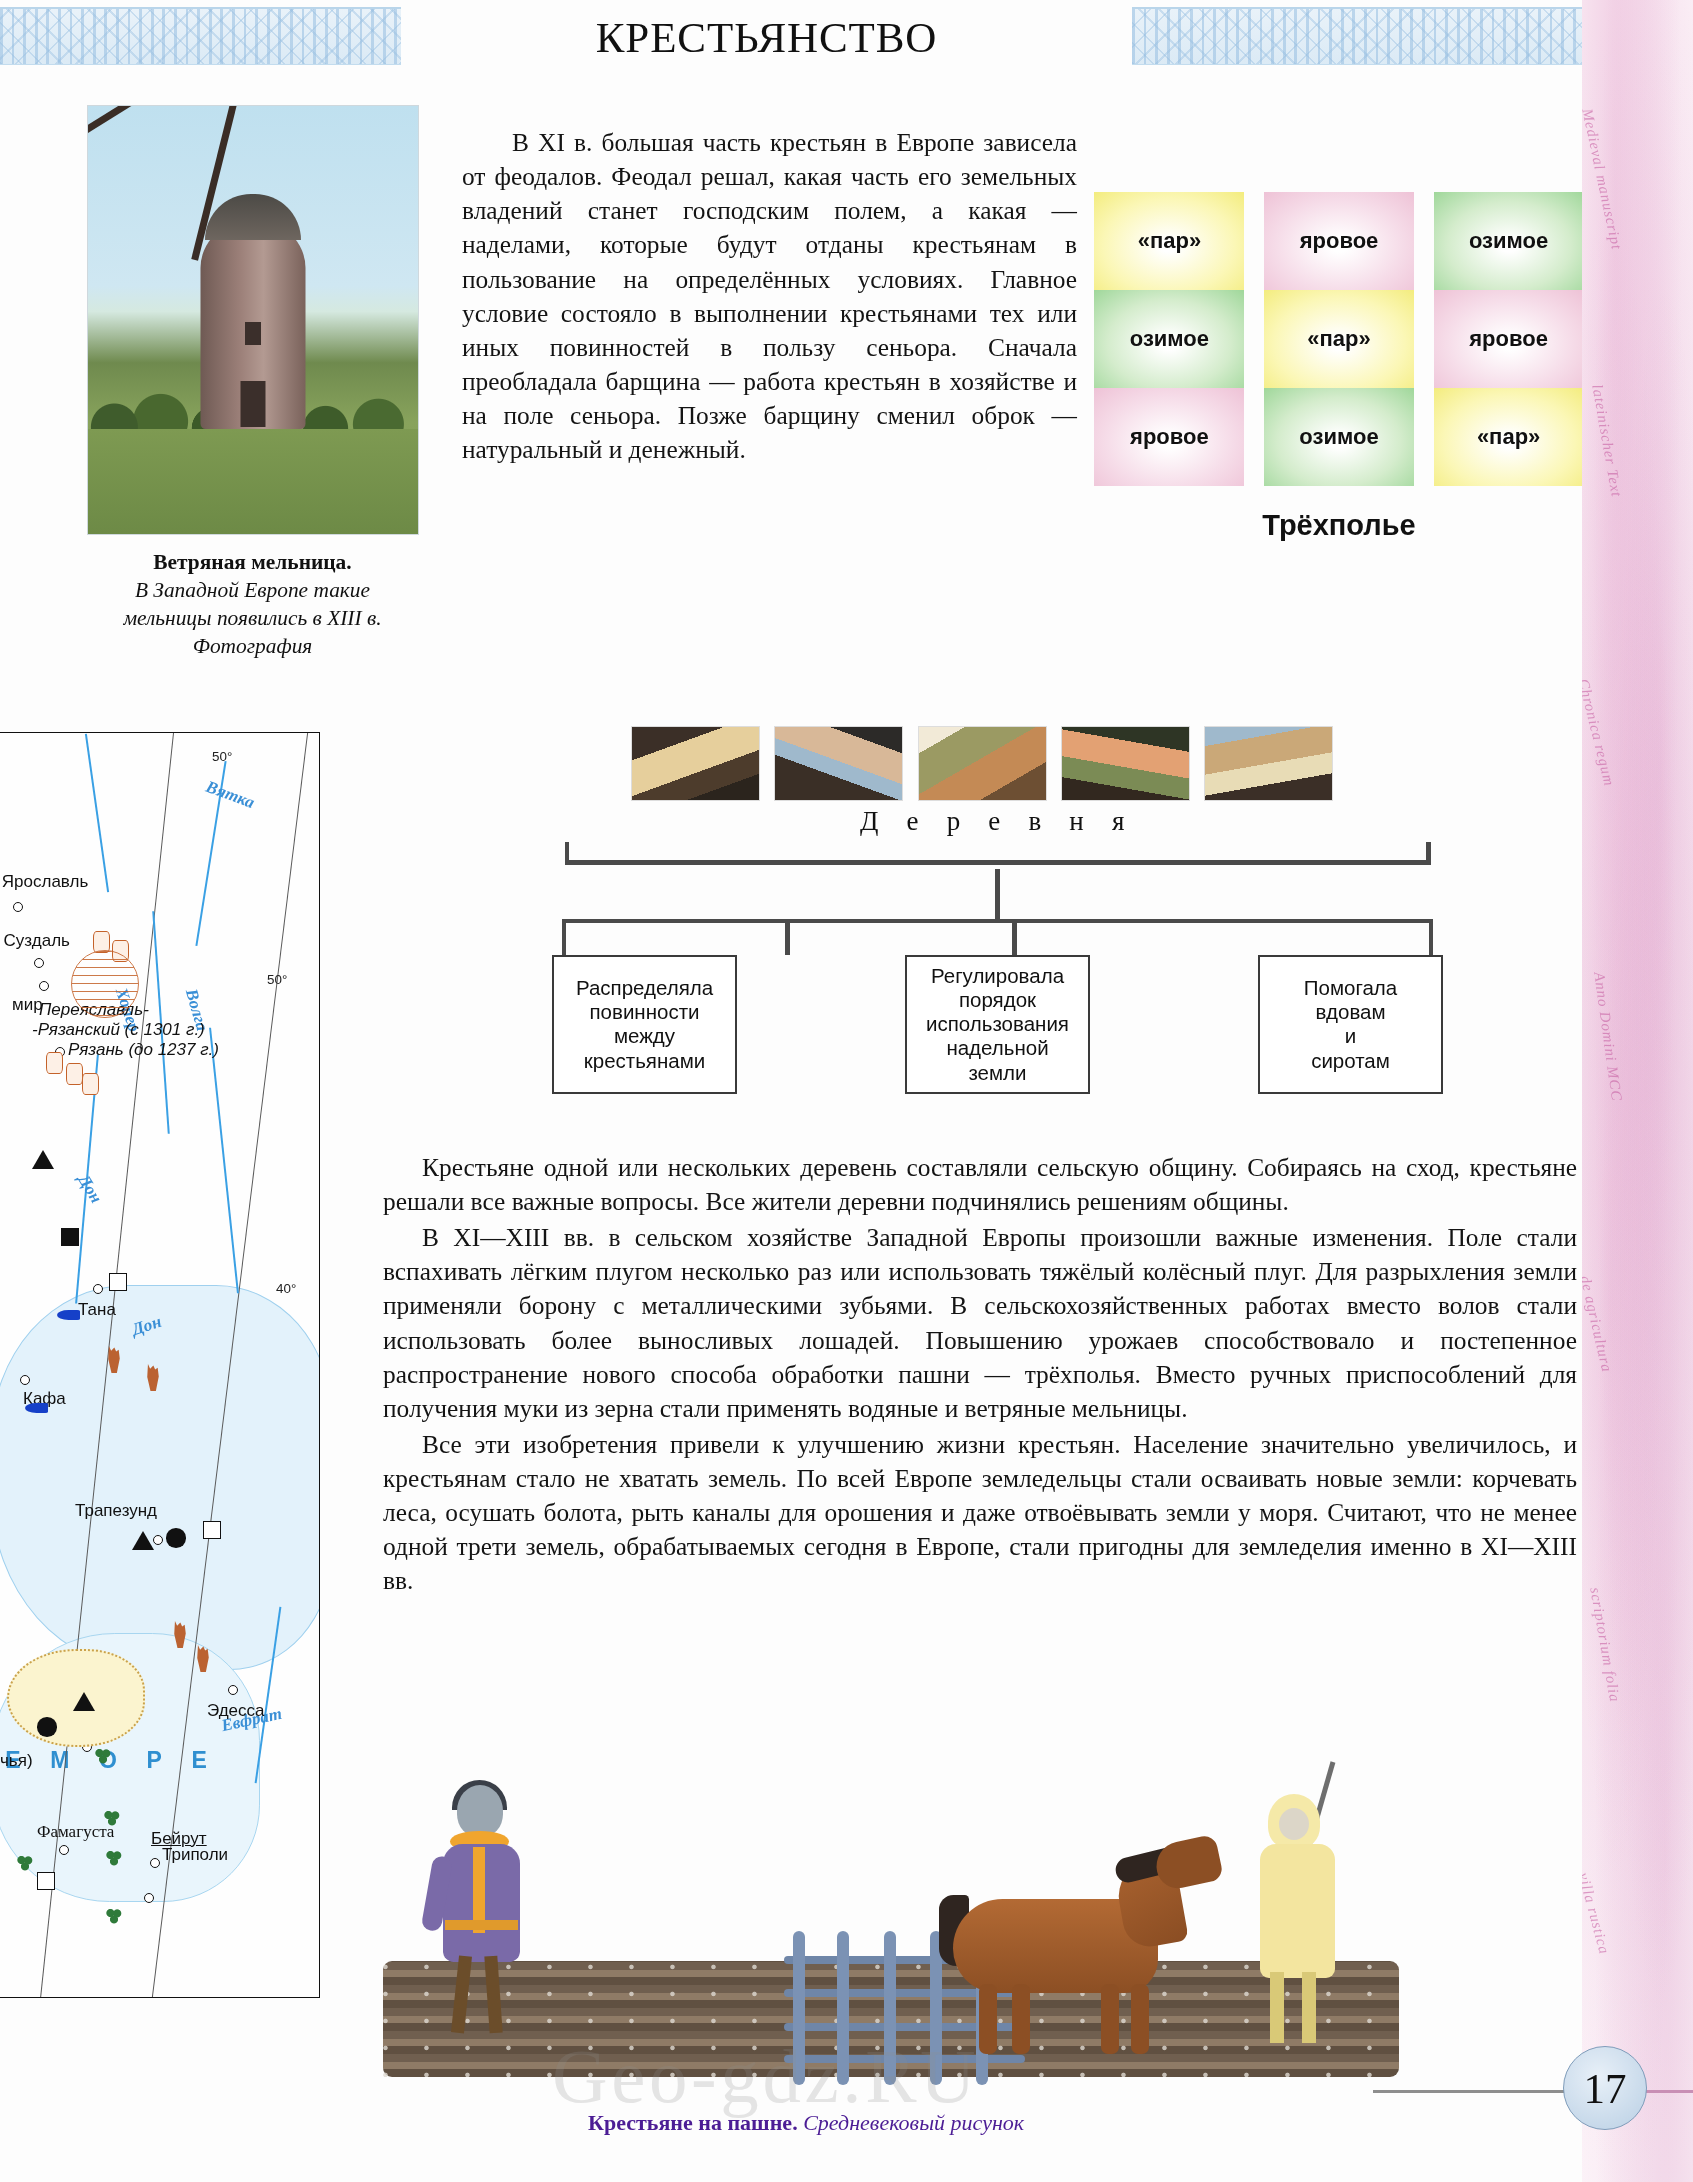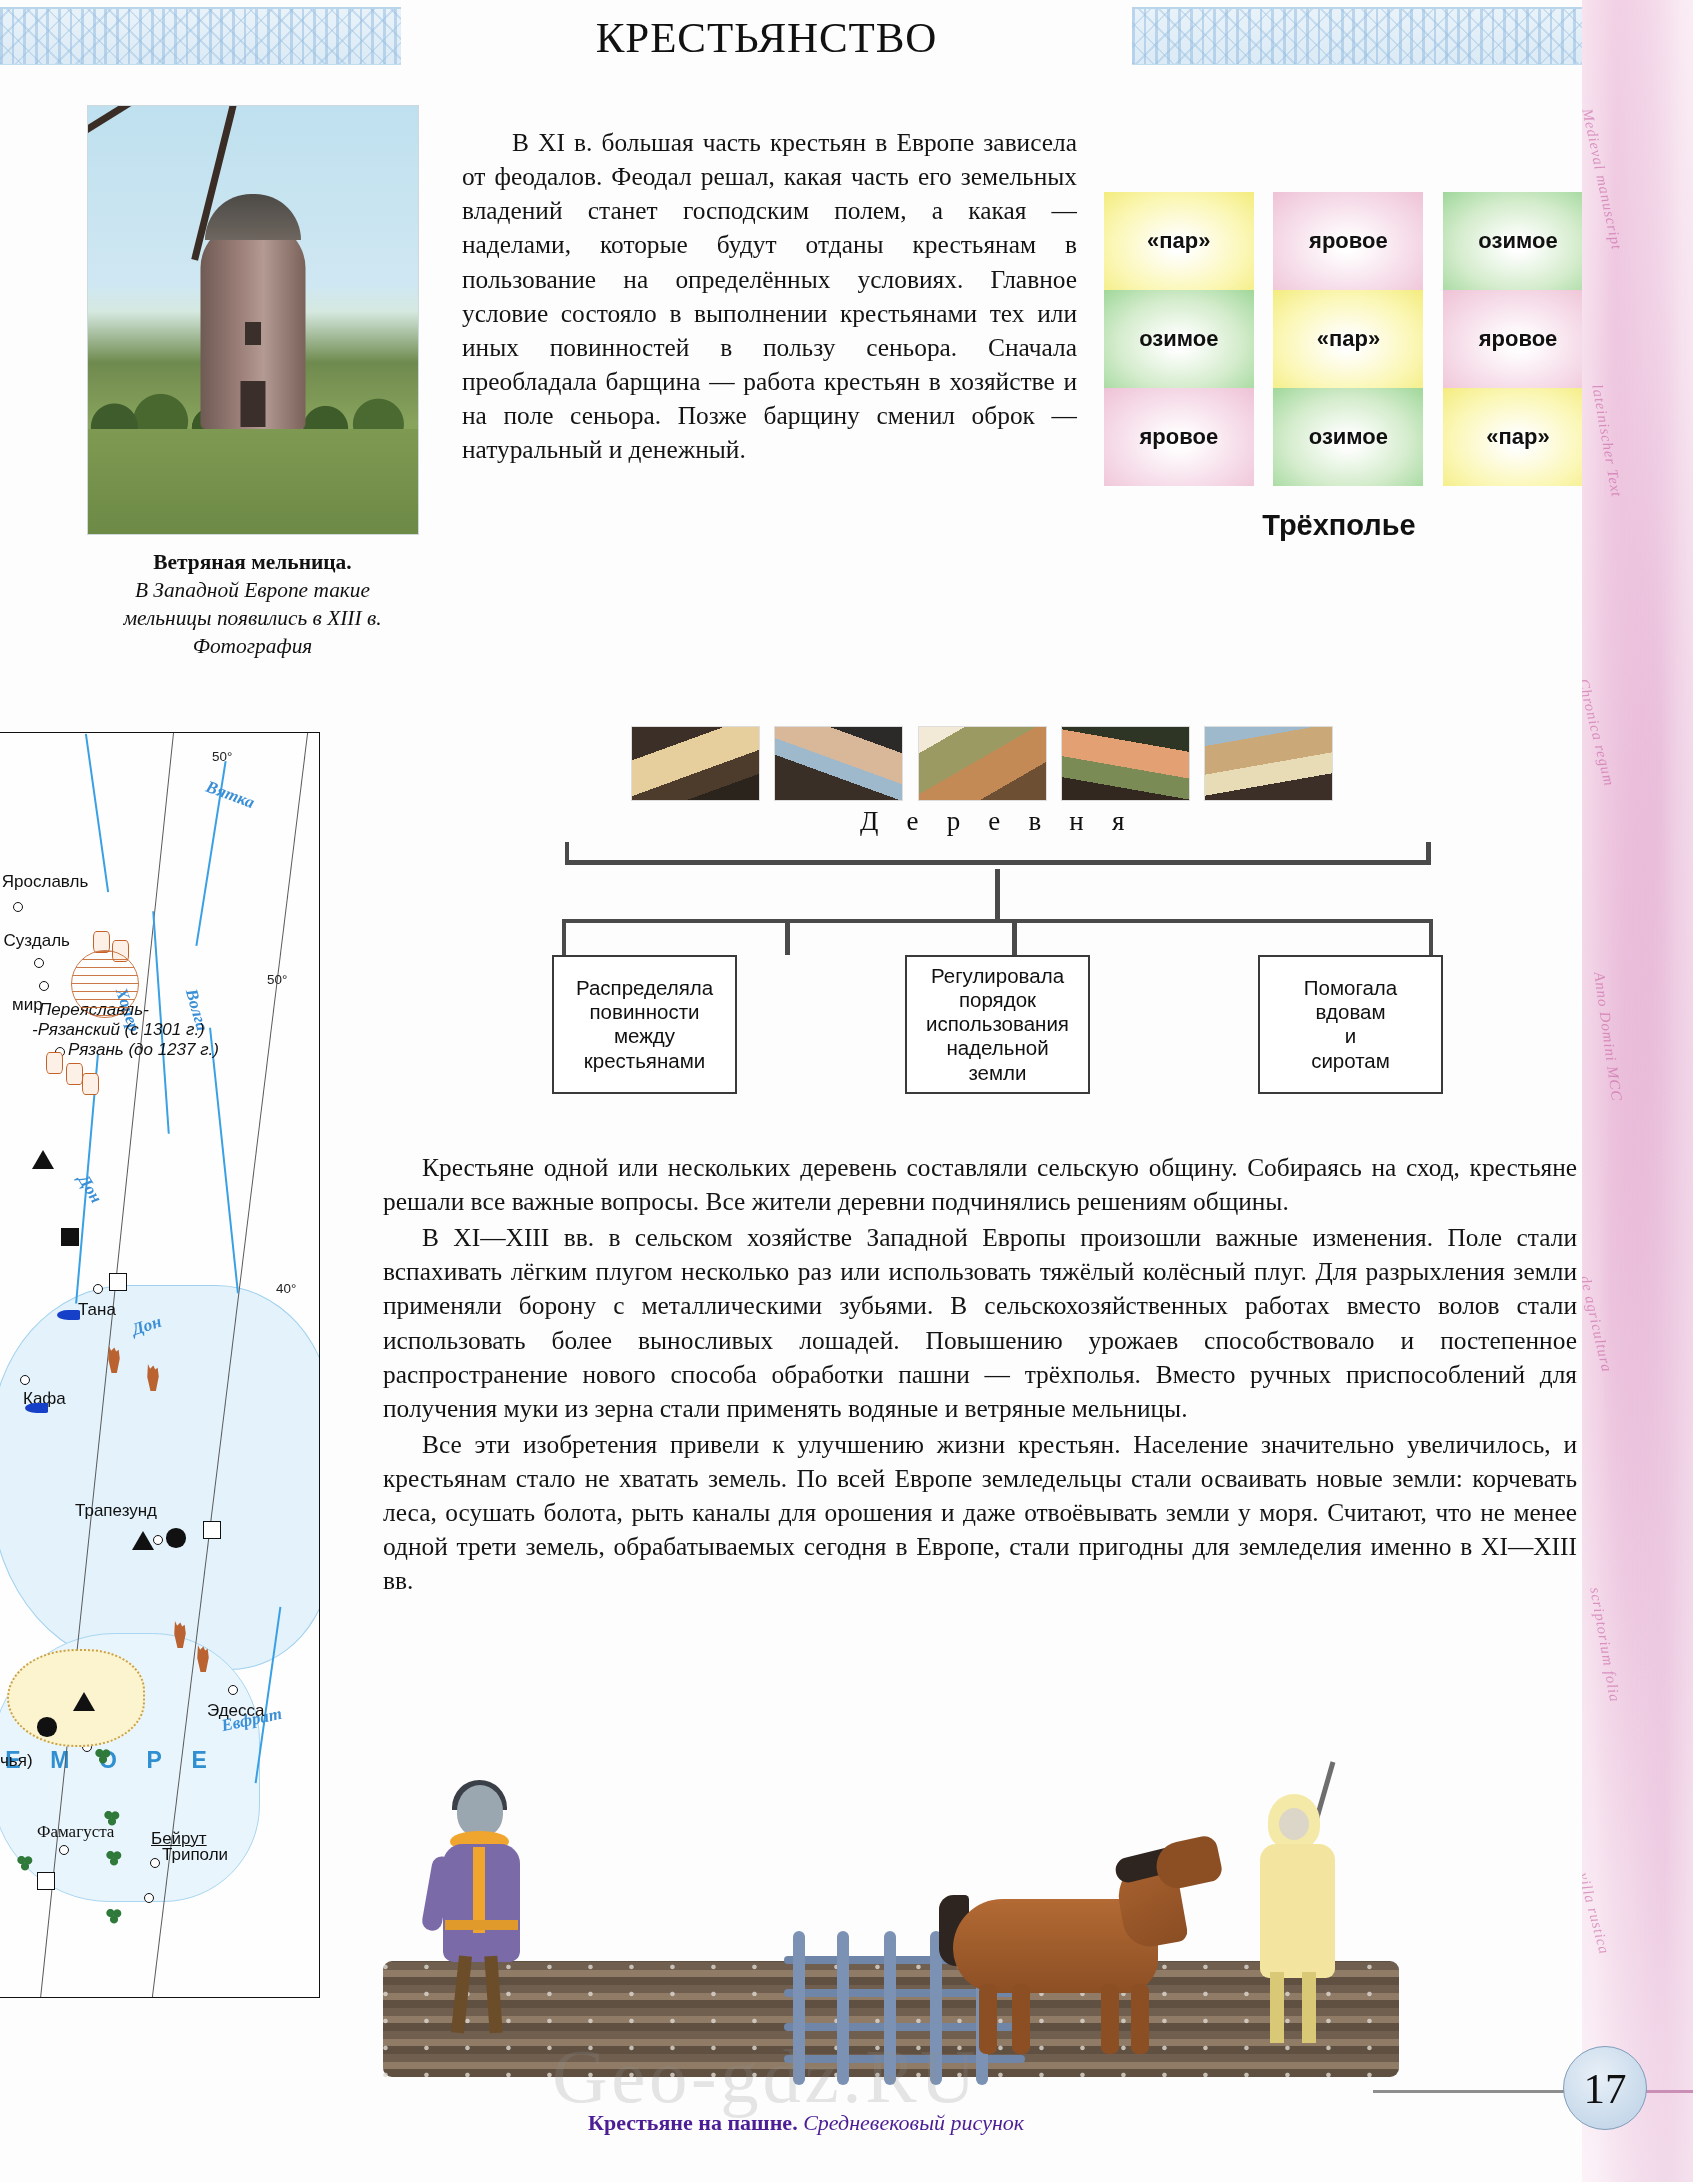--- a/index.html
+++ b/index.html
@@ -105,21 +105,21 @@
   
   .intro{
     position:absolute;left:462px;top:125px;width:615px;
     font-size:25.4px;line-height:1.345;color:#141414;
     text-align:justify;text-indent:50px;
     hyphens:none;
   }
 
   
   .tri-wrap{position:absolute;left:1085px;top:192px;width:508px;}
-  .tri-cols{display:flex;gap:19.6px;justify-content:flex-end;}
+  .tri-cols{display:flex;gap:19.6px;justify-content:center;}
   .tri-col{width:150px;}
   .tri-cell{
     height:98px;display:flex;align-items:center;justify-content:center;
     font-family:"Liberation Sans",sans-serif;font-weight:bold;font-size:22px;color:#111;
   }
   .c-yellow{background:radial-gradient(ellipse at 50% 55%,#ffffff 8%,#fbf7b6 62%,#f3ec7e 100%);}
   .c-green {background:radial-gradient(ellipse at 50% 55%,#ffffff 8%,#d4eccc 58%,#9fd79a 100%);}
   .c-pink  {background:radial-gradient(ellipse at 50% 55%,#ffffff 8%,#f6dde9 58%,#eec2d6 100%);}
   .tri-label{
     margin-top:23px;text-align:center;

